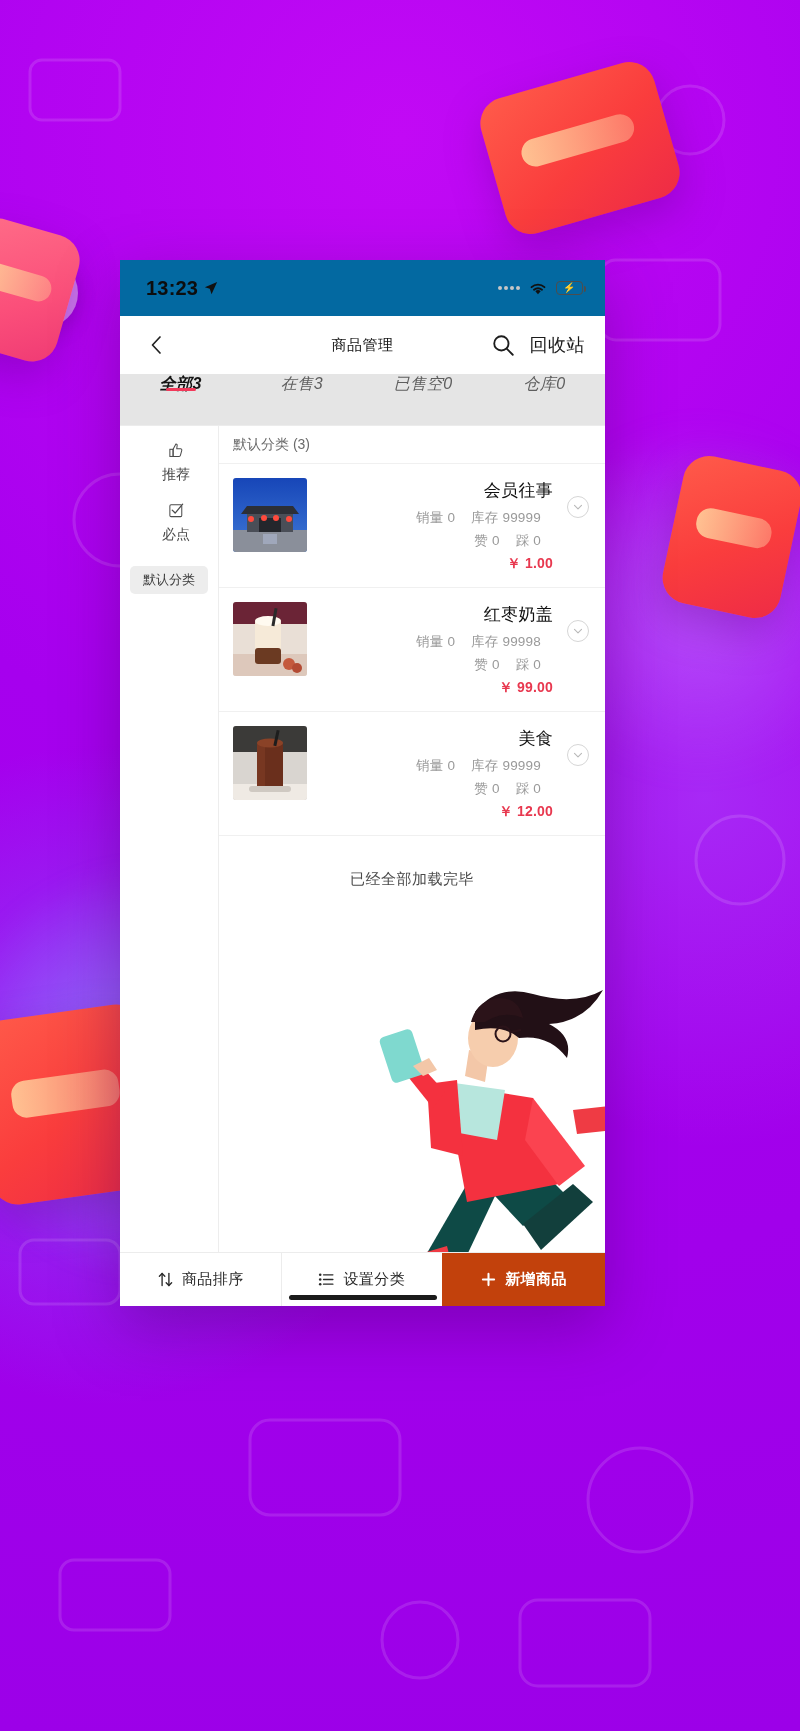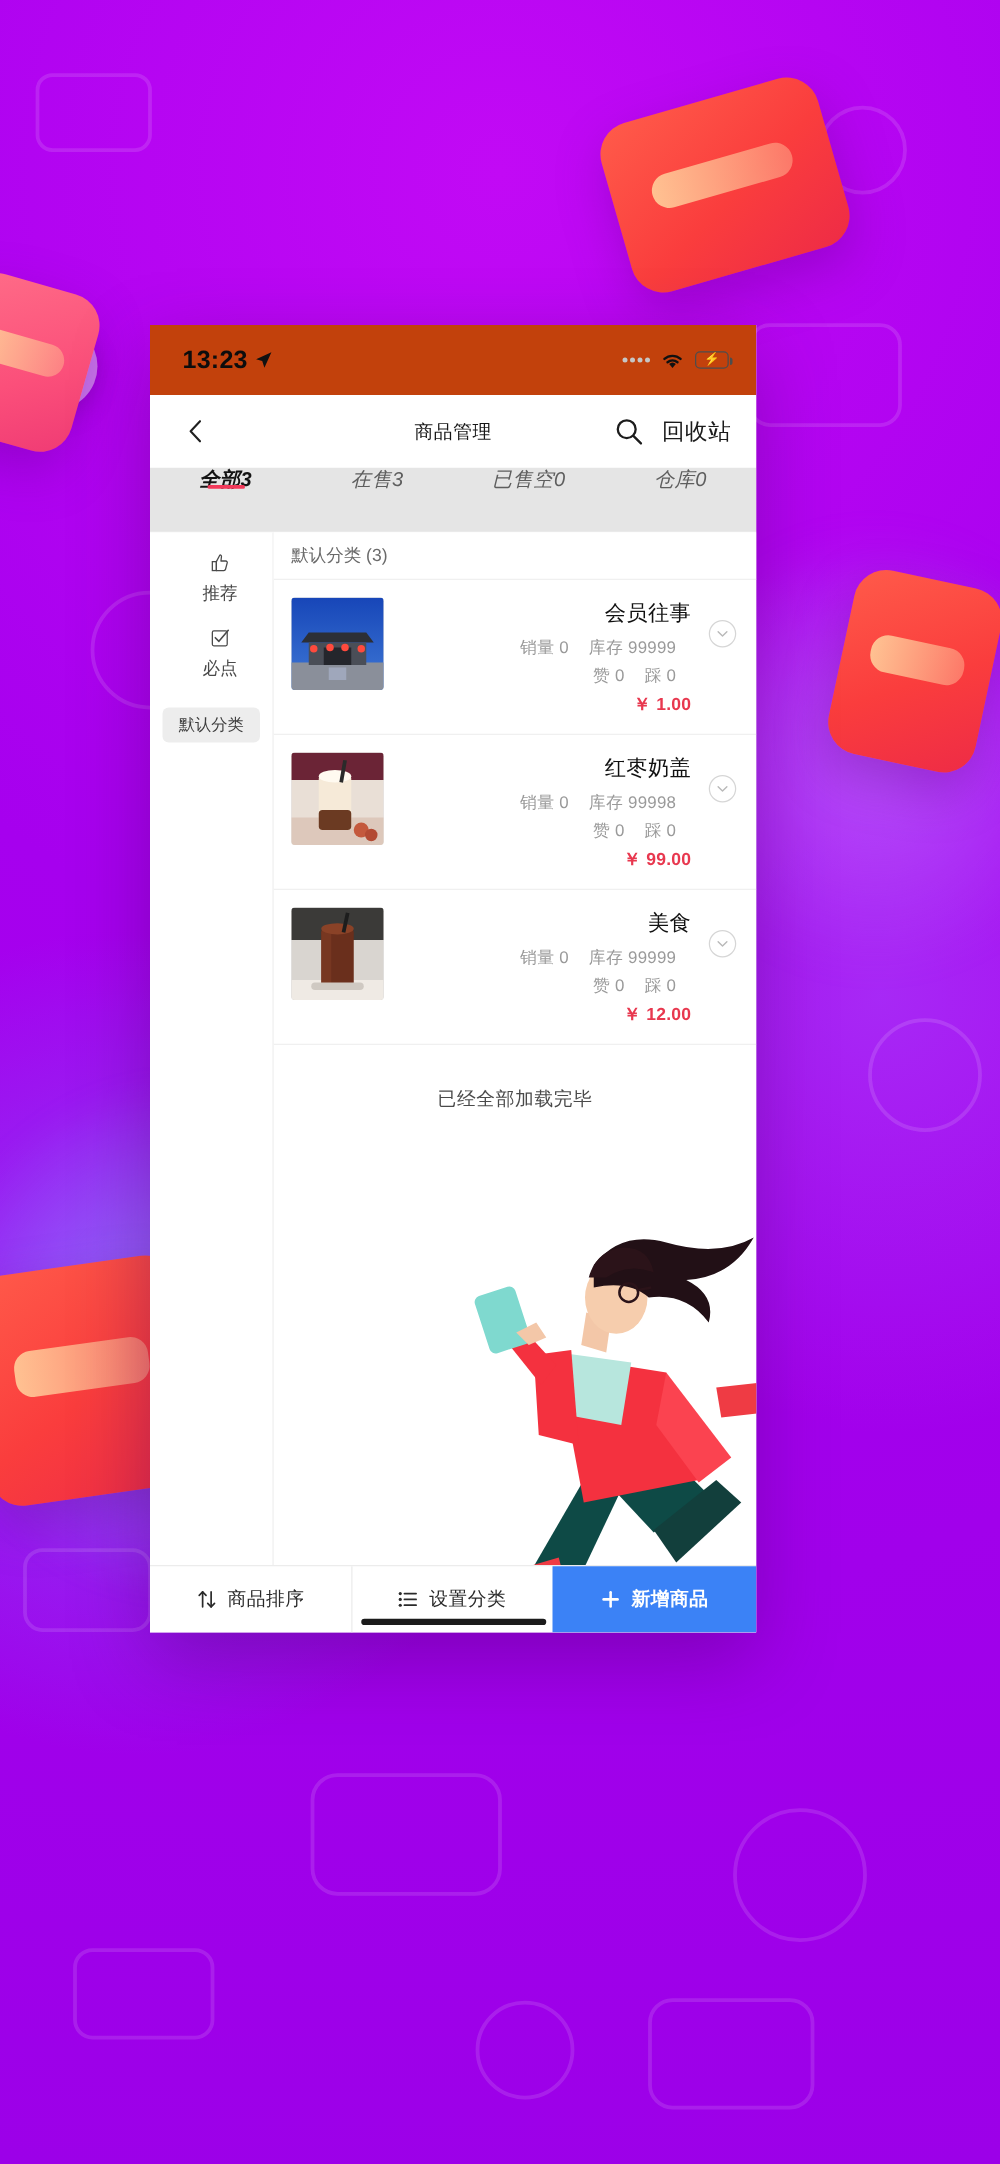--- a/index.html
+++ b/index.html
@@ -61,21 +61,21 @@
     position:absolute; left:120px; top:260px; width:485px; height:1046px;
     background:#fff; overflow:hidden;
     box-shadow:0 22px 60px rgba(60,0,90,.35);
     display:flex; flex-direction:column;
   }
 
   
   .statusbar{
     height:56px; flex:0 0 56px; display:flex; align-items:center;
     justify-content:space-between; padding:0 22px 0 26px;
-    background:#c2410c;
+    background:#0369a1;
   }
   .sb-left{ display:flex; align-items:center; gap:6px; }
   .sb-time{ font-size:20px; font-weight:bold; color:#0d0d0d; letter-spacing:.2px; }
   .loc-arrow{ width:14px; height:14px; display:block; }
   .sb-right{ display:flex; align-items:center; gap:8px; }
   .sig-dots{ display:flex; align-items:flex-end; gap:2px; }
   .sig-dots i{ width:4px; height:4px; border-radius:50%; background:#c6c6c6; display:block; }
   .wifi{ width:20px; height:15px; display:block; }
   .batt{
     width:27px; height:14px; border:1.6px solid #4d4d4d; border-radius:4px;
@@ -179,21 +179,21 @@
     height:54px; flex:0 0 54px; display:flex; align-items:stretch;
     border-top:1px solid #ececec; background:#fff; position:relative; z-index:3;
   }
   .fbtn{
     flex:1; display:flex; align-items:center; justify-content:center; gap:8px;
     font-size:15px; color:#2a2a2a; letter-spacing:.4px;
   }
   .fbtn + .fbtn{ border-left:1px solid #ececec; }
   .fbtn .ic{ width:17px; height:17px; display:block; }
   .fbtn.primary{
-    background:#3b82f6; color:#fff; border-left:none;
+    background:#c2410c; color:#fff; border-left:none;
     flex:0 0 163px; font-weight:bold;
   }
   .home-ind{
     position:absolute; left:50%; bottom:6px; transform:translateX(-50%);
     width:148px; height:5px; border-radius:3px; background:#1b1b1b; z-index:4;
   }
 </style>
 </head>
 <body>
 

